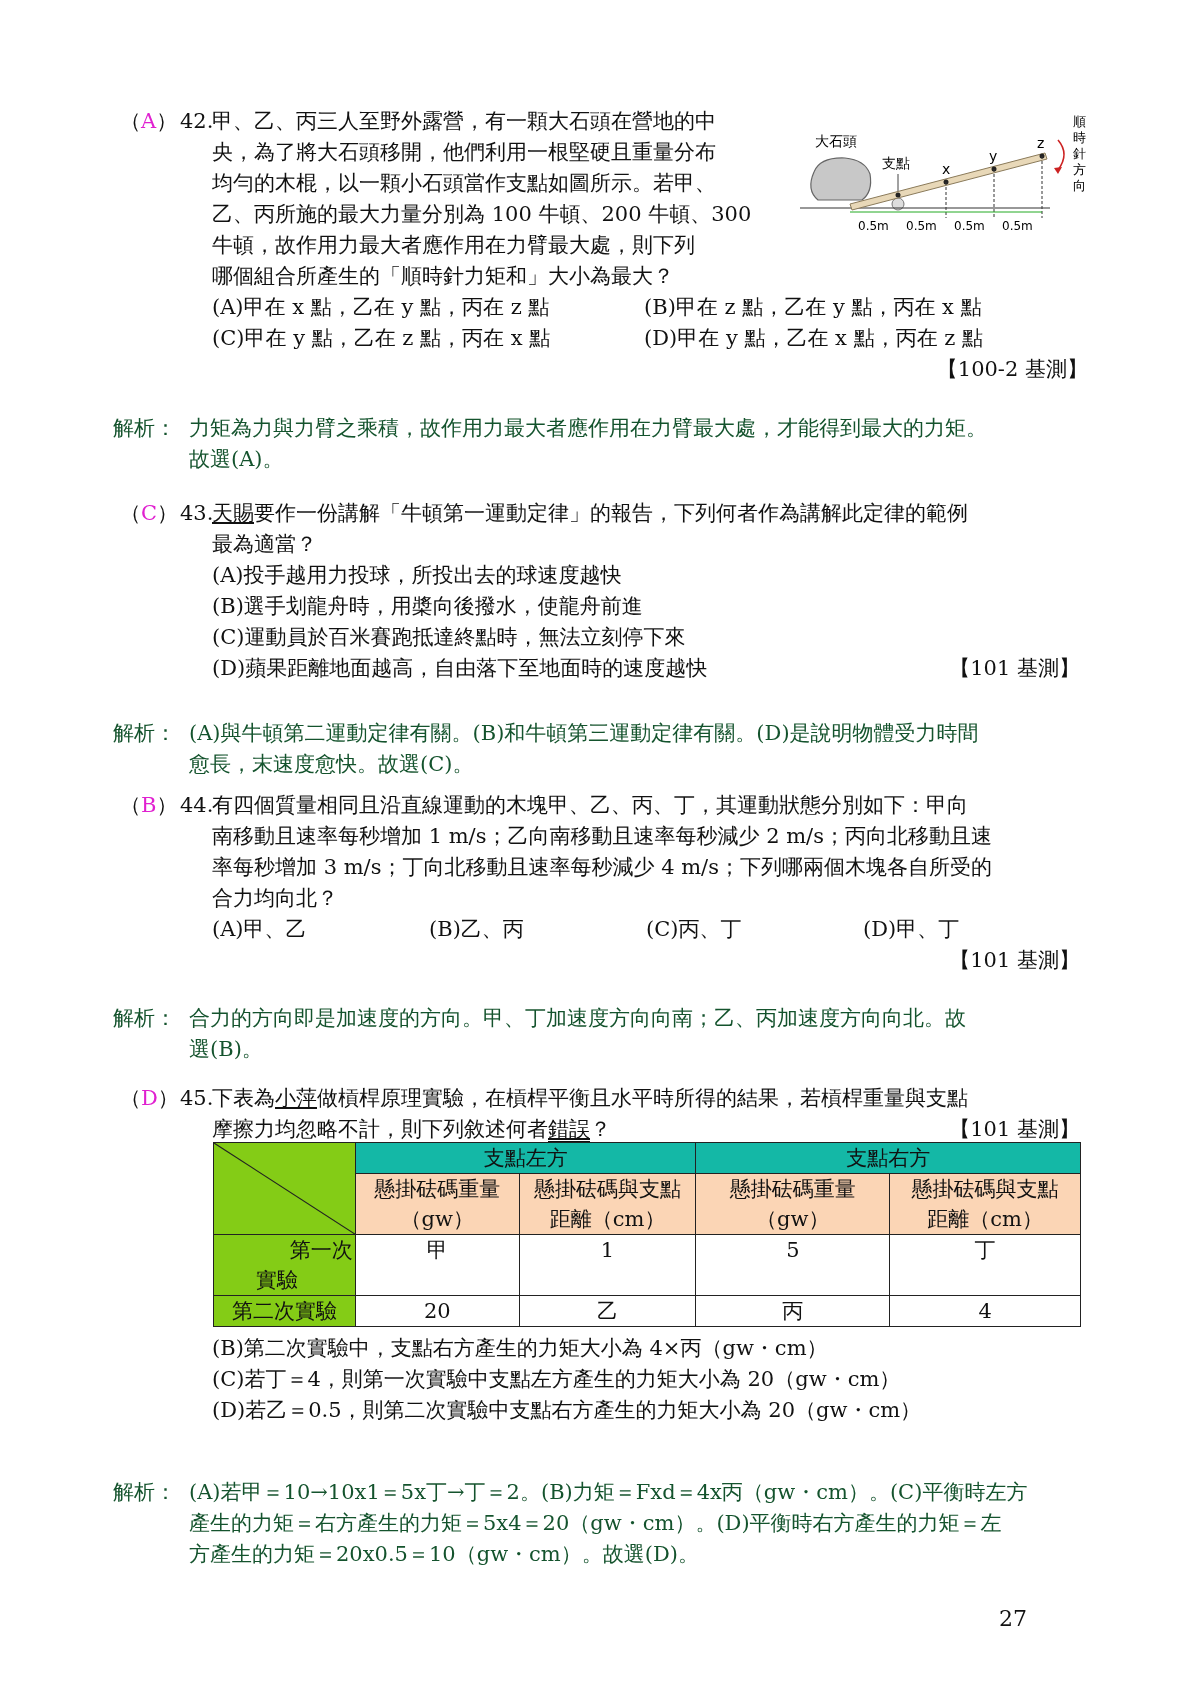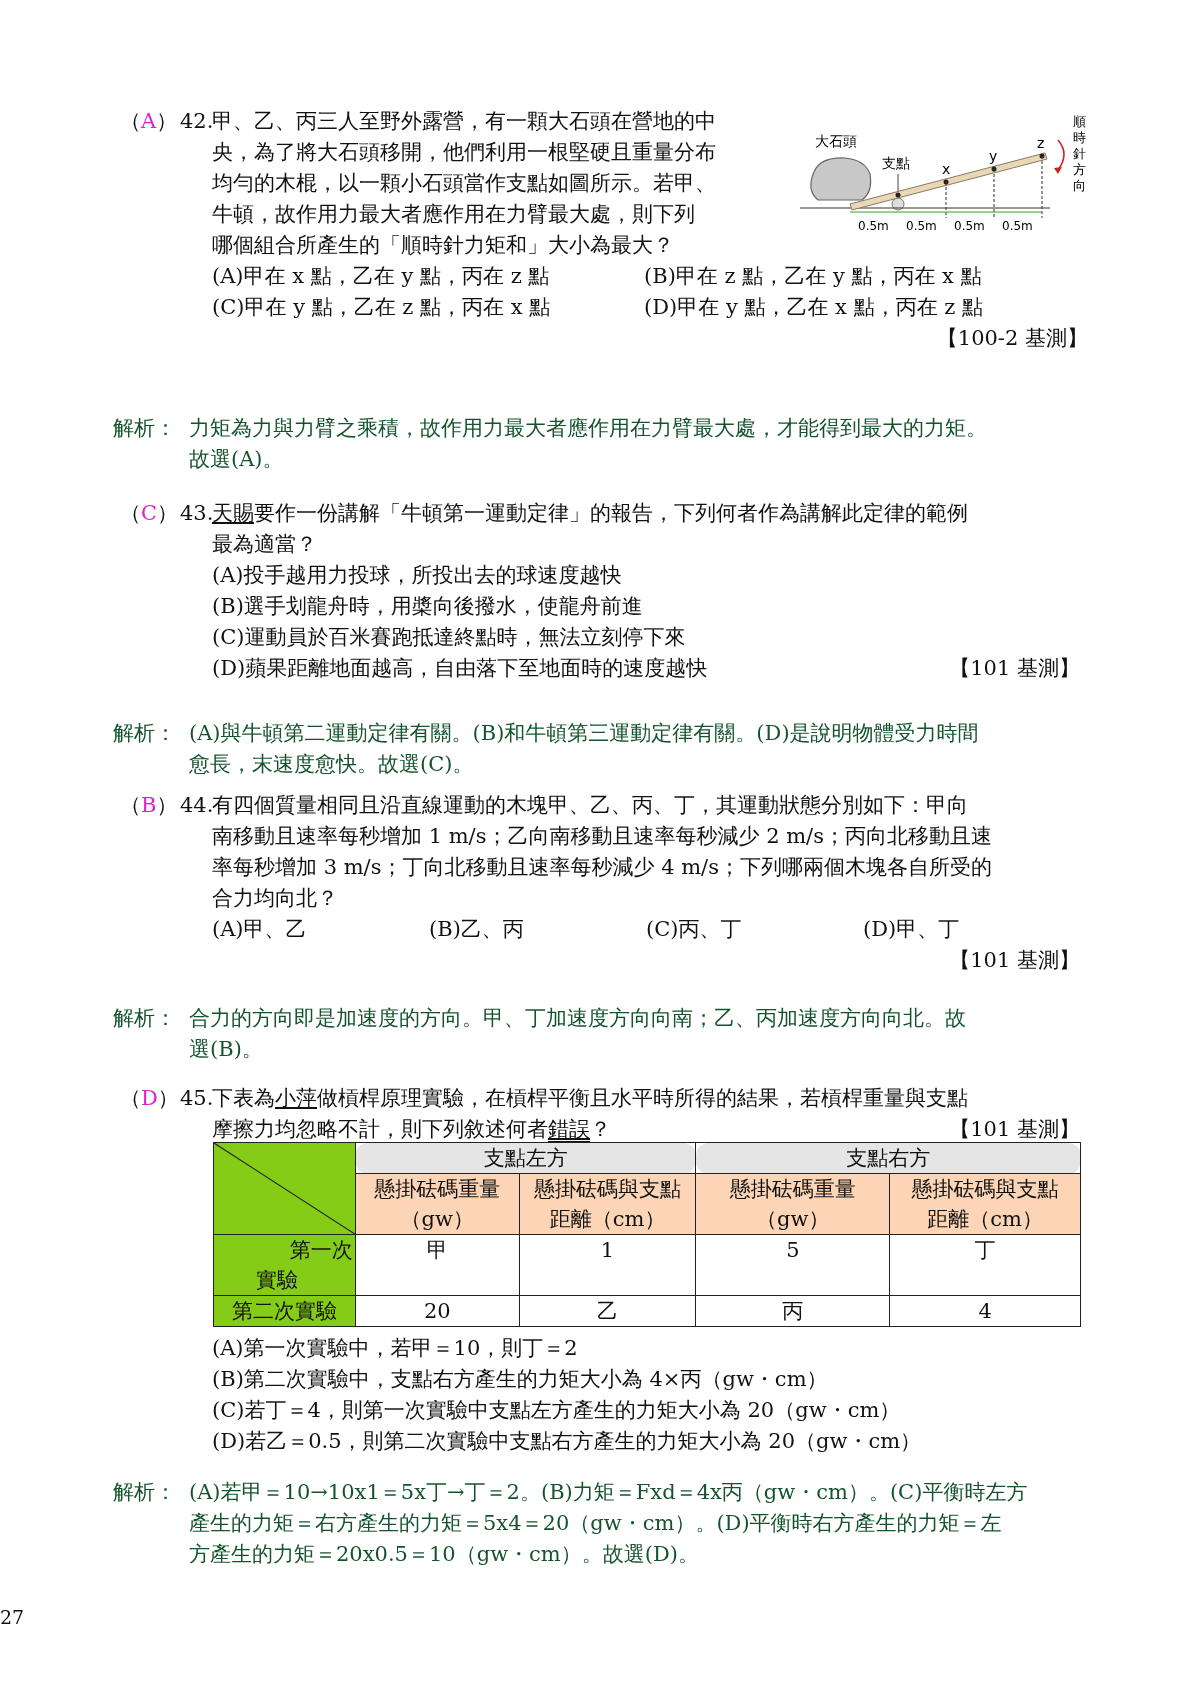--- a/index.html
+++ b/index.html
@@ -15,37 +15,38 @@
   .opts-row { display: flex; white-space: nowrap; }
   .src { text-align: right; white-space: nowrap; }
   .expl { position: absolute; left: 113px; width: 970px; color: #14532d;
           font-size: 21px; line-height: 31px; }
   .expl .lab { position: absolute; left: 0; top: 0; }
   .expl .txt { margin-left: 76px; }
   .ul { text-decoration: underline; }
   .dul { text-decoration: underline double; }
   table.lev { border-collapse: collapse; font-size: 21px; line-height: 30px; }
   table.lev td { border: 1.5px solid #222; text-align: center; vertical-align: top; padding: 0 2px; }
-  .green { background: #e5e5e5; border-radius: 13px; }
+  .green { background: #14b8a6; }
   .orange { background: #fbd5b5; }
   .blue { background: #84cc16; }
-  .pageno { position: absolute; left: 0; width: 1027px; top: 1606px; text-align: left; font-size: 19px; }
+  .pageno { position: absolute; left: 0; width: 1027px; top: 1606px; text-align: right; font-size: 22px; }
 </style>
 </head>
 <body>
 
 <div class="page">
 
   <div class="q" style="top:106px;">
     <span class="ans-mark">（<span class="letter">A</span>）</span>
     <span class="qnum">42.</span>
     <div class="qbody" style="width:555px;">
       <div class="line">甲、乙、丙三人至野外露營，有一顆大石頭在營地的中</div>
       <div class="line">央，為了將大石頭移開，他們利用一根堅硬且重量分布</div>
       <div class="line">均勻的木棍，以一顆小石頭當作支點如圖所示。若甲、</div>
+      <div class="line">乙、丙所施的最大力量分別為 100 牛頓、200 牛頓、300</div>
       <div class="line">牛頓，故作用力最大者應作用在力臂最大處，則下列</div>
       <div class="line">哪個組合所產生的「順時針力矩和」大小為最大？</div>
     </div>
     <div class="qbody">
       <div class="opts-row">
           <span style="width:432px">(A)甲在 x 點，乙在 y 點，丙在 z 點</span>
           <span>(B)甲在 z 點，乙在 y 點，丙在 x 點</span>
         </div>
       <div class="opts-row">
           <span style="width:432px">(C)甲在 y 點，乙在 z 點，丙在 x 點</span>
@@ -208,21 +209,20 @@
       <td>20</td>
       <td>乙</td>
       <td>丙</td>
       <td>4</td>
     </tr>
   </tbody>
     </table>
 
   <div class="q" style="top:1333px;">
     <div class="qbody">
-      <div class="line">(A)第一次實驗中，若甲＝10，則丁＝2</div>
       <div class="line">(B)第二次實驗中，支點右方產生的力矩大小為 4×丙（gw・cm）</div>
       <div class="line">(C)若丁＝4，則第一次實驗中支點左方產生的力矩大小為 20（gw・cm）</div>
       <div class="line">(D)若乙＝0.5，則第二次實驗中支點右方產生的力矩大小為 20（gw・cm）</div>
     </div>
   </div>
 
   <div class="expl" style="top:1477px;">
     <span class="lab">解析：</span>
     <div class="txt">
       <div class="line">(A)若甲＝10→10x1＝5x丁→丁＝2。(B)力矩＝Fxd＝4x丙（gw・cm）。(C)平衡時左方</div>

